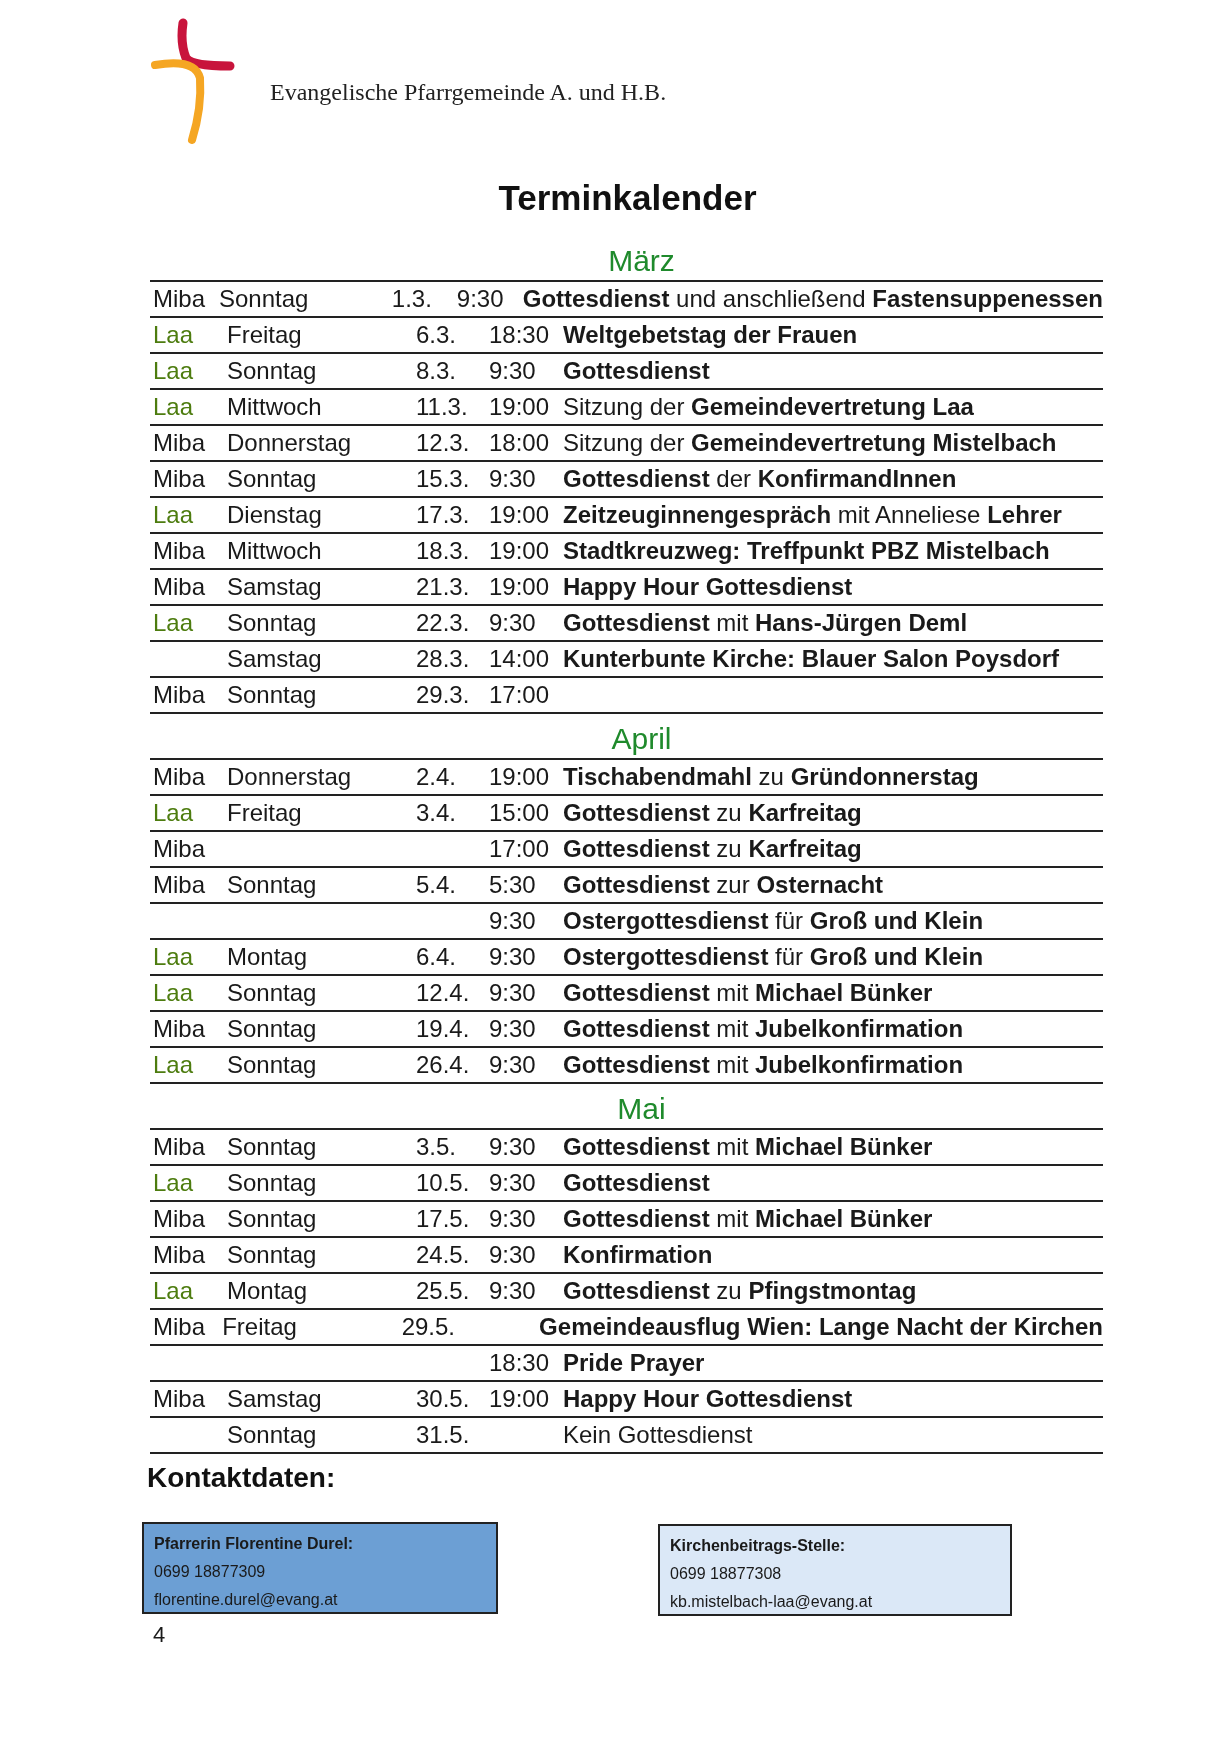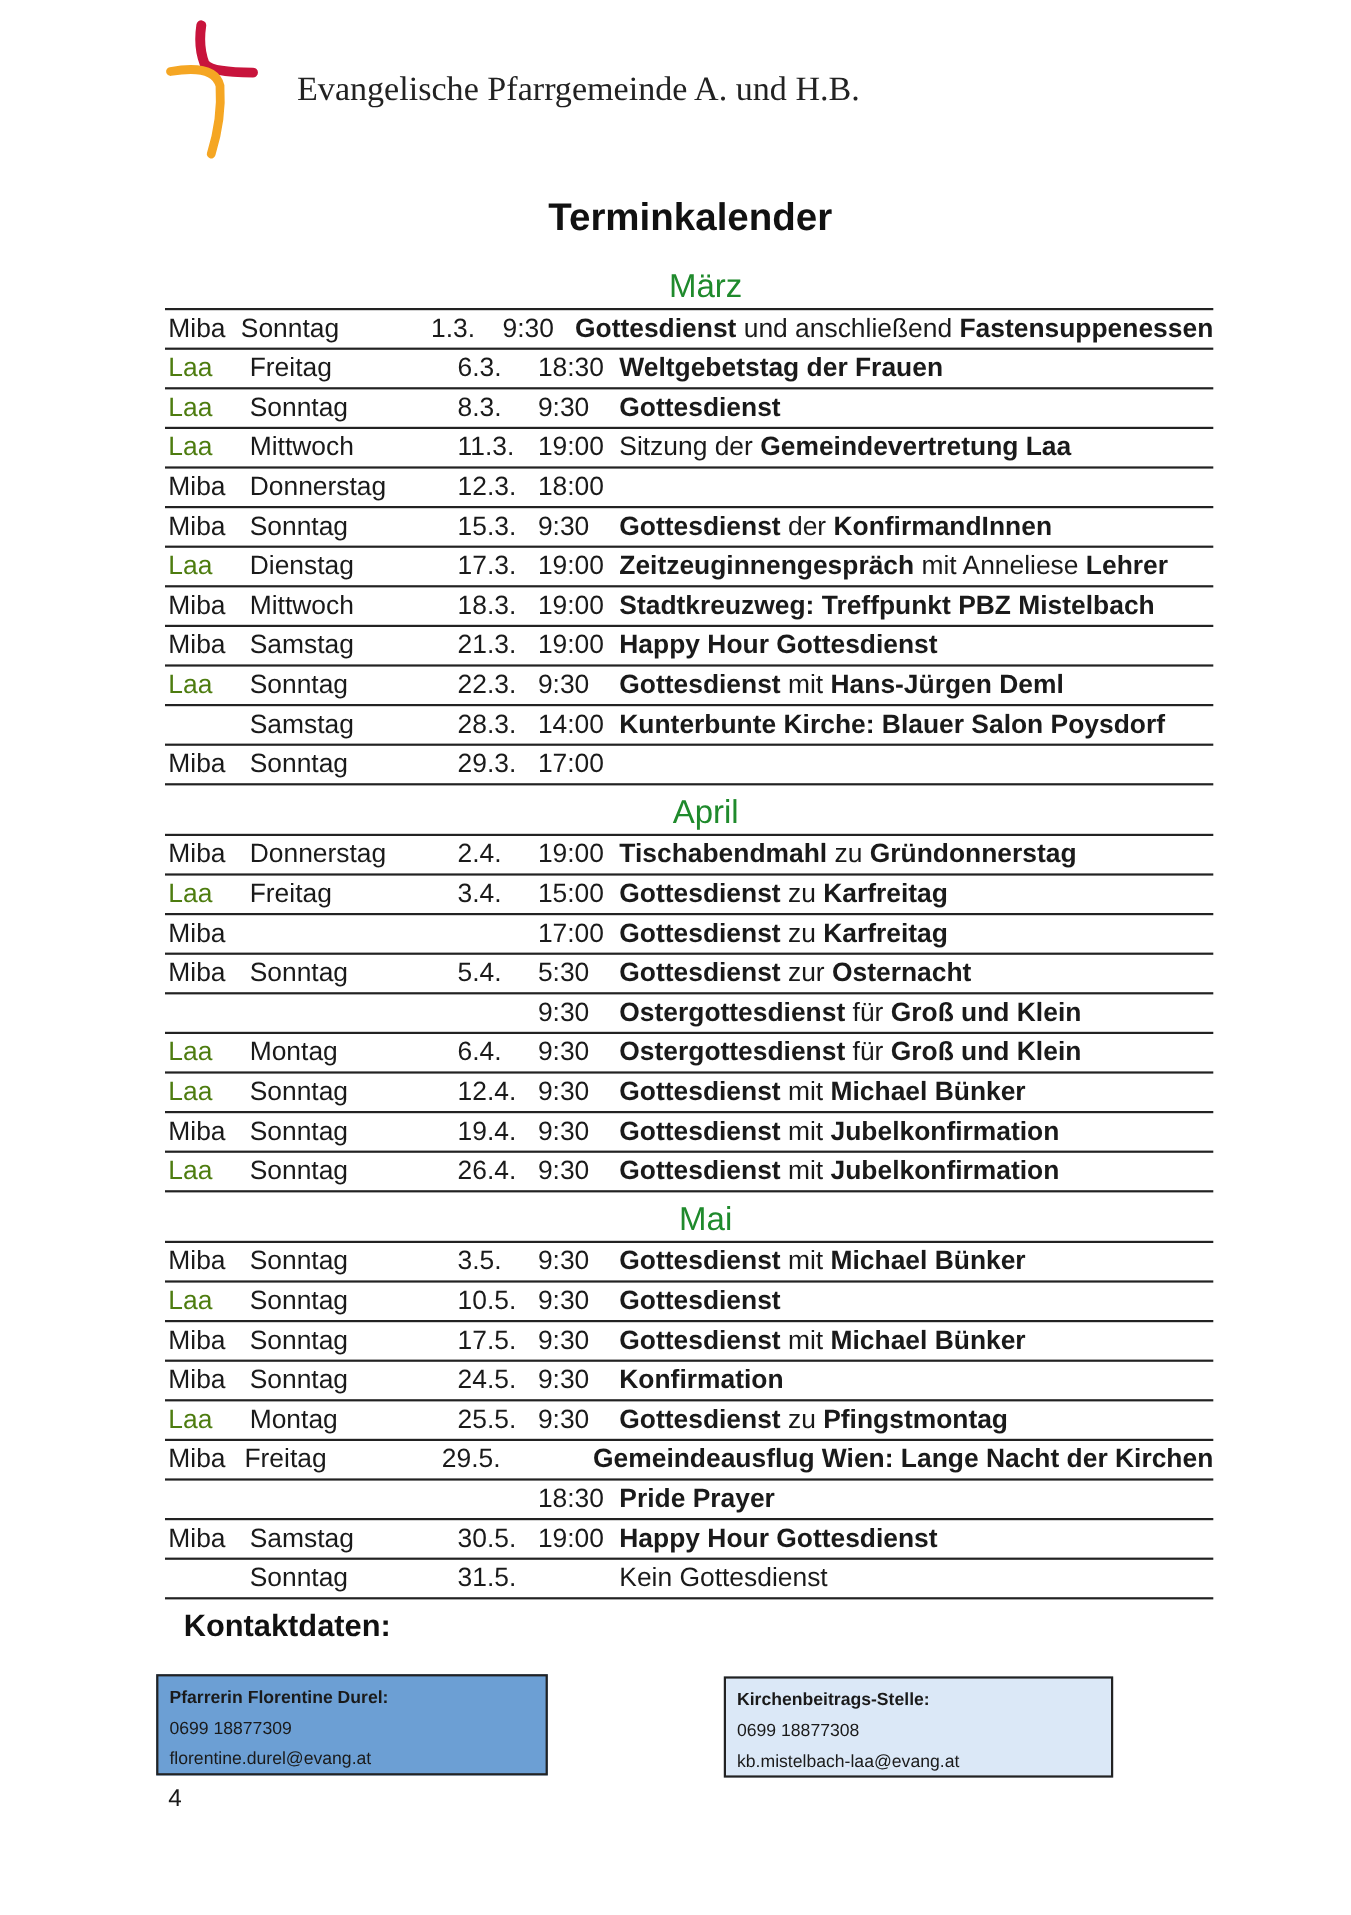--- a/index.html
+++ b/index.html
@@ -1,33 +1,33 @@
 <!DOCTYPE html>
 <html><head>
 <meta charset="utf-8">
 <style>
   html, body { margin:0; padding:0; background:#ffffff; }
   body { width:1228px; height:1741px; position:relative; overflow:hidden; font-family:"Liberation Sans", sans-serif; color:#1a1a1a; }
   .logo { position:absolute; left:150px; top:18px; width:100px; height:130px; }
-  .org { position:absolute; left:270px; top:61px; font-family:"Liberation Serif", serif; font-size:31px; line-height:40px; color:#222; }
+  .org { position:absolute; left:270px; top:72px; font-family:"Liberation Serif", serif; font-size:24px; line-height:40px; color:#222; }
   .title { position:absolute; left:0; width:1255px; top:178px; text-align:center; font-size:35px; font-weight:bold; color:#111; }
   .cal { position:absolute; left:150px; top:236px; width:953px; }
   .month { text-align:center; font-size:30px; color:#1f8a2c; height:44px; line-height:50px; padding-left:30px; }
   .row { height:34px; border-top:2px solid #222; display:flex; align-items:center; font-size:24px; }
   .row:last-child { border-bottom:2px solid #222; }
   .rows { border-bottom:2px solid #222; }
   .rows .row:last-child { border-bottom:none; }
   .loc { width:74px; padding-left:3px; }
   .loc.laa { color:#4d7c0f; }
   .day { width:148px; }
   .date { width:73px;margin-left:41px; }
   .time { width:74px; }
   .desc { flex:1; white-space:nowrap; }
   .desc b { font-weight:bold; }
-  .contact-h { position:absolute; left:167px; top:1462px; font-size:28px; font-weight:bold; color:#111; }
+  .contact-h { position:absolute; left:147px; top:1462px; font-size:28px; font-weight:bold; color:#111; }
   .box { position:absolute; border:2px solid #222; padding:6px 10px; font-size:16px; line-height:28px; }
   .box1 { left:142px; top:1522px; width:332px; height:76px; background:#6c9fd4; }
   .box2 { left:658px; top:1524px; width:330px; height:76px; background:#dbe8f7; }
   .box b { font-weight:bold; }
   .pagenum { position:absolute; left:153px; top:1622px; font-size:22px; }
 </style>
 </head>
 <body>
 
 <svg class="logo" viewBox="0 0 100 130">
@@ -69,20 +69,21 @@
         <span class="day">Mittwoch</span>
         <span class="date">11.3.</span>
         <span class="time">19:00</span>
         <span class="desc"><span>Sitzung der </span><b>Gemeindevertretung Laa</b></span>
       </div>
       <div class="row">
         <span class="loc">Miba</span>
         <span class="day">Donnerstag</span>
         <span class="date">12.3.</span>
         <span class="time">18:00</span>
+        <span class="desc"><span>Sitzung der </span><b>Gemeindevertretung Mistelbach</b></span>
       </div>
       <div class="row">
         <span class="loc">Miba</span>
         <span class="day">Sonntag</span>
         <span class="date">15.3.</span>
         <span class="time">9:30</span>
         <span class="desc"><b>Gottesdienst</b><span> der </span><b>KonfirmandInnen</b></span>
       </div>
       <div class="row">
         <span class="loc laa">Laa</span>

